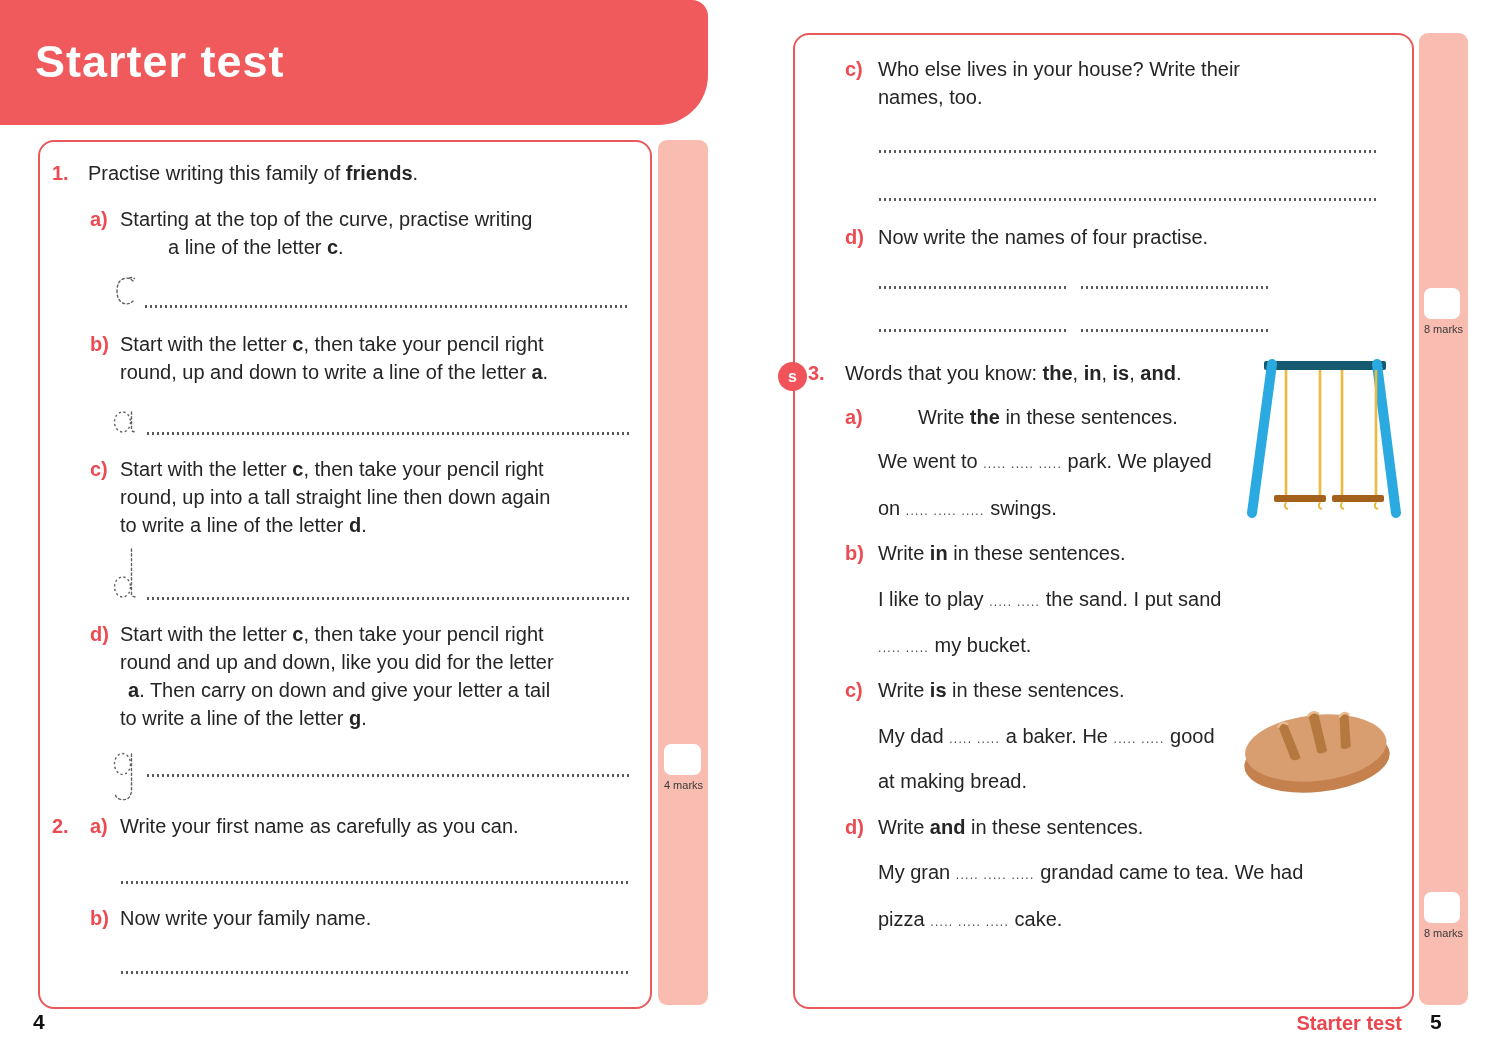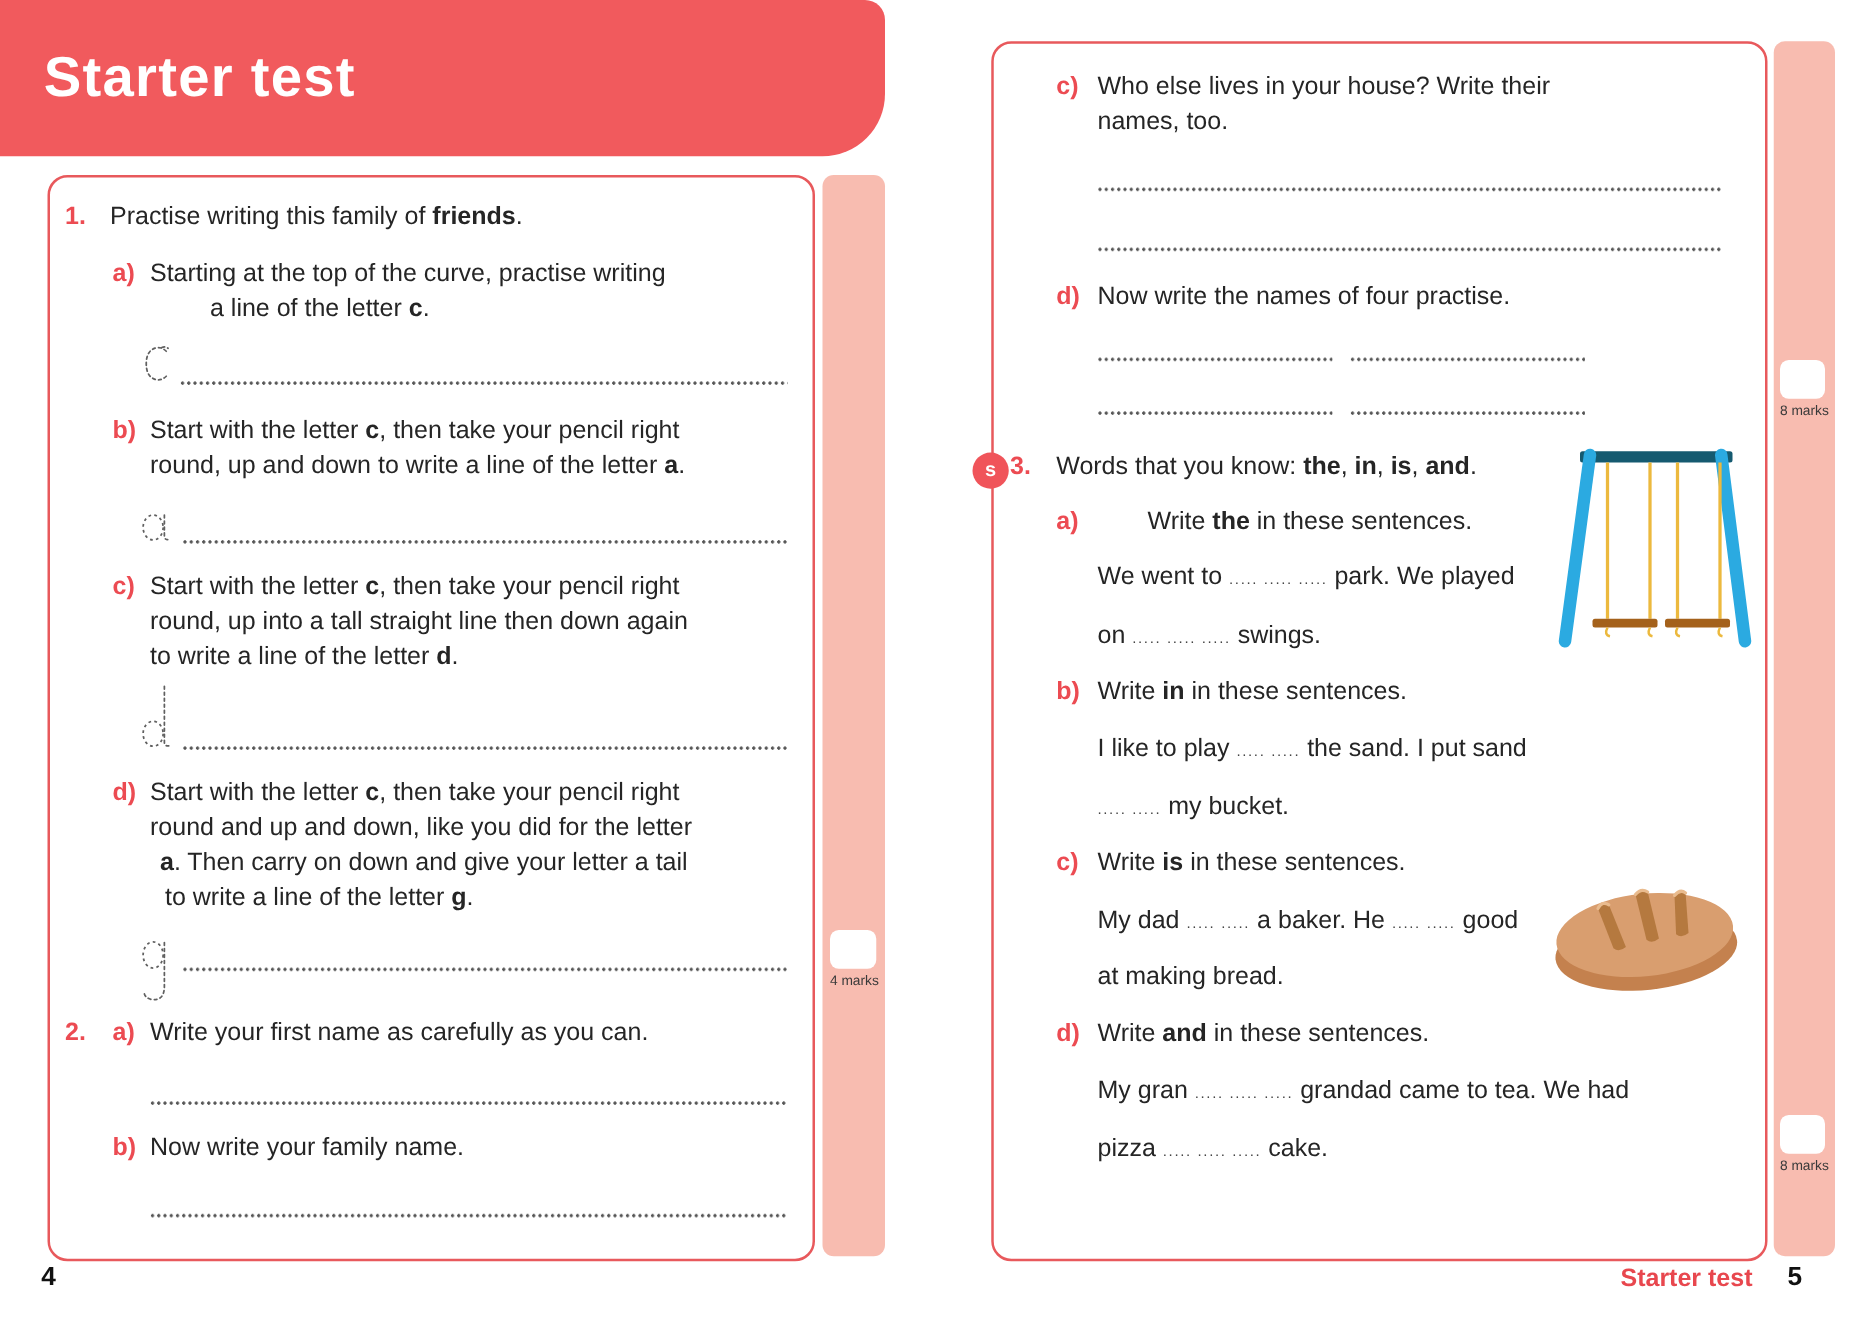--- a/index.html
+++ b/index.html
@@ -72,21 +72,21 @@
       <ellipse cx="9.5" cy="40" rx="8" ry="10" fill="none" stroke="#606060" stroke-width="1.4" stroke-dasharray="2.2 2.6"></ellipse>
       <path d="M 18.5 2 L 18.5 47 Q 18.5 50.5 23.5 49.5" fill="none" stroke="#606060" stroke-width="1.4" stroke-dasharray="2.2 2.6" stroke-linecap="round"></path>
     </svg>
   </div>
   <div class="wline" style="left:146px;top:597px;width:484px;"></div>
 
   <div class="lbl" style="left:90px;top:623px;">d)</div>
   <div class="tline" style="left:120px;top:623px;"><span>Start with the letter </span><span class="b">c</span><span>, then take your pencil right</span></div>
   <div class="tline" style="left:120px;top:651px;"><span>round and up and down, like you did for the letter</span></div>
   <div class="tline" style="left:128px;top:679px;"><span class="b">a</span><span>. Then carry on down and give your letter a tail</span></div>
-  <div class="tline" style="left:132px;top:707px;"><span>to write a line of the letter </span><span class="b">g</span><span>.</span></div>
+  <div class="tline" style="left:120px;top:707px;"><span>to write a line of the letter </span><span class="b">g</span><span>.</span></div>
   <div class="trace" style="left:113px;top:751px;">
     <svg width="26" height="54" viewBox="0 0 26 54">
       <ellipse cx="9.5" cy="13" rx="8" ry="10.5" fill="none" stroke="#606060" stroke-width="1.4" stroke-dasharray="2.2 2.6"></ellipse>
       <path d="M 18.5 3 L 18.5 38 Q 18.5 50 8 48.5 Q 3.5 47.5 2.5 44" fill="none" stroke="#606060" stroke-width="1.4" stroke-dasharray="2.2 2.6" stroke-linecap="round"></path>
     </svg>
   </div>
   <div class="wline" style="left:146px;top:774px;width:484px;"></div>
 
   <div class="lbl" style="left:52px;top:815px;">2.</div>
   <div class="lbl" style="left:90px;top:815px;">a)</div>

